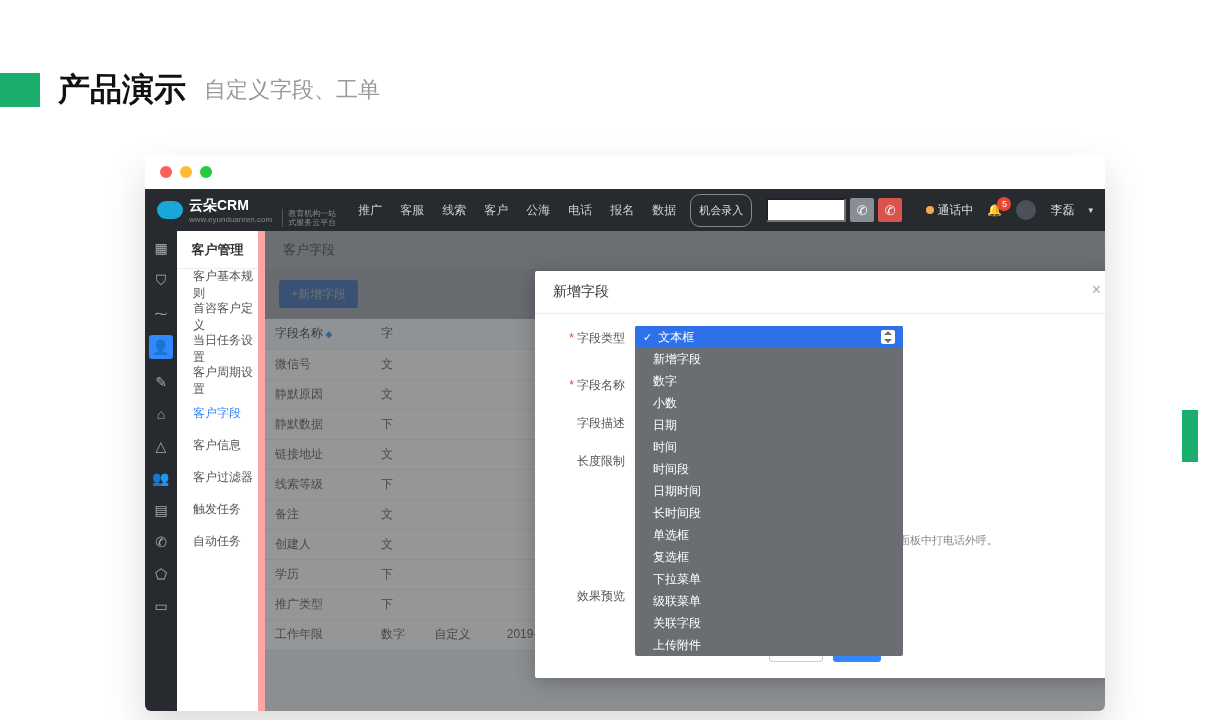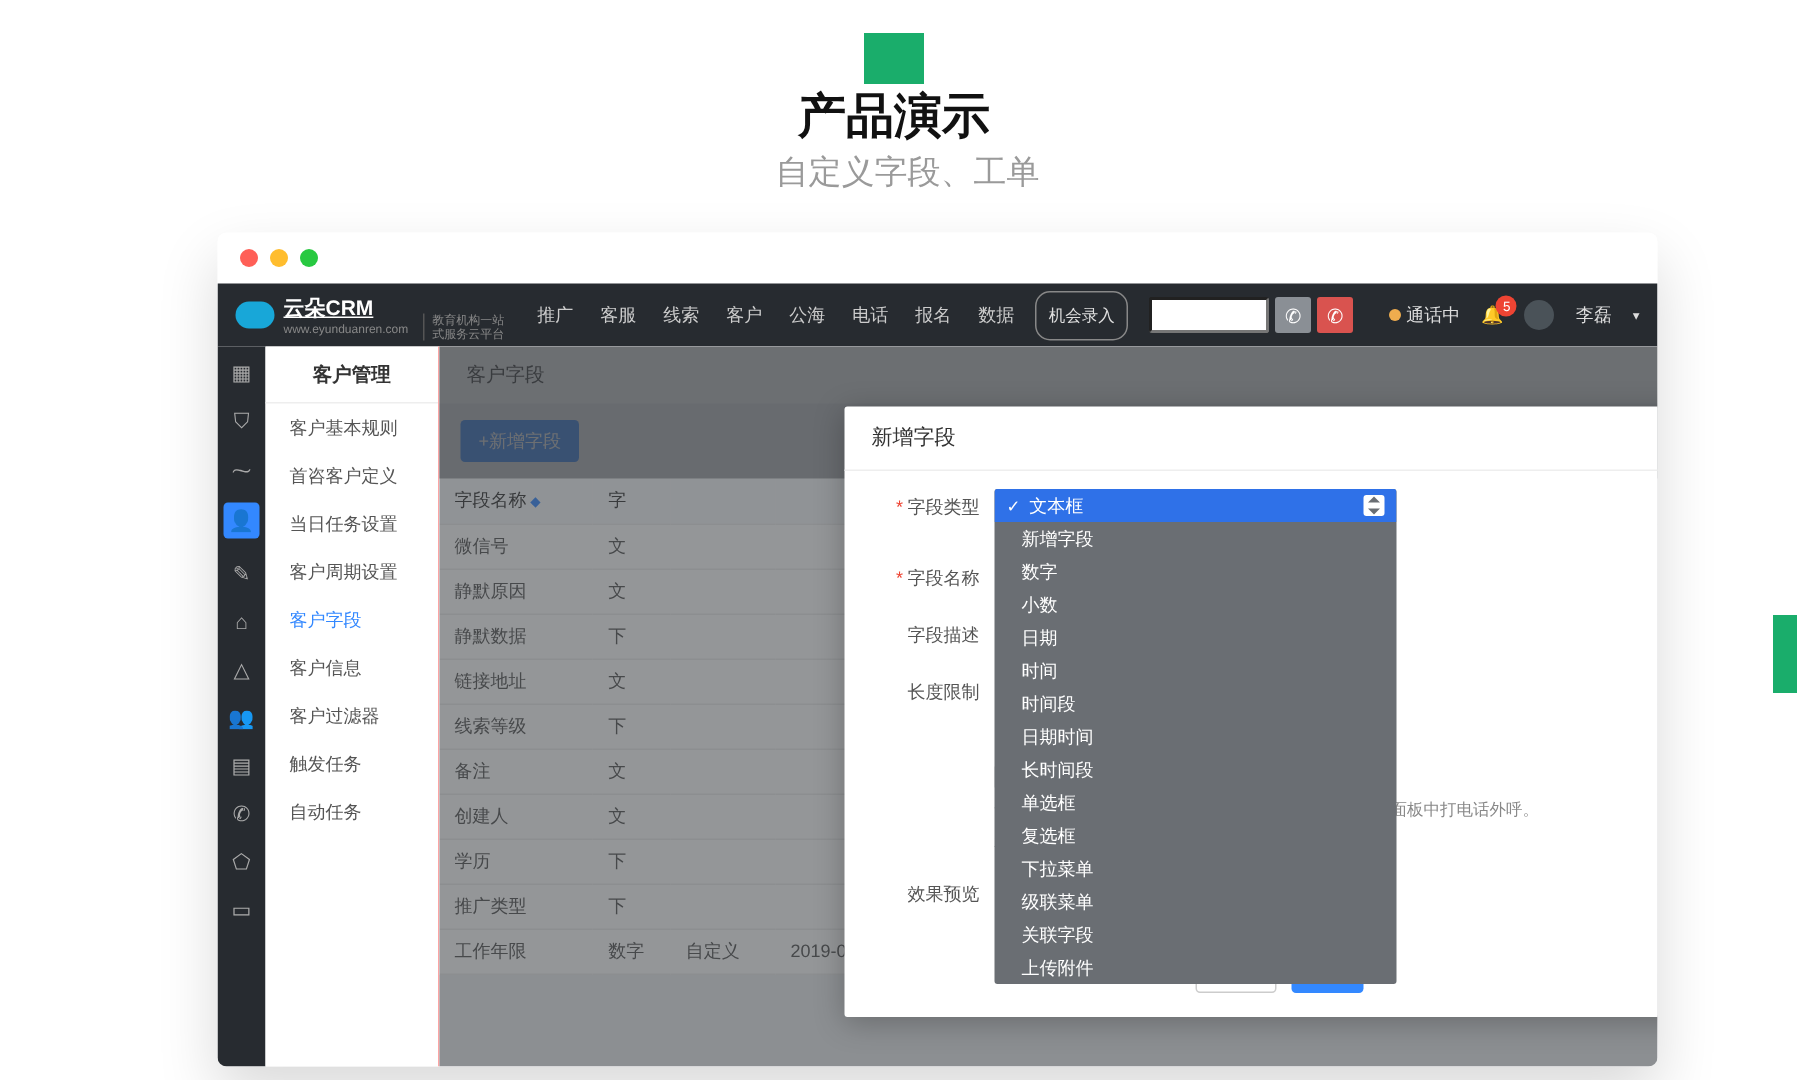--- a/index.html
+++ b/index.html
@@ -1,51 +1,51 @@
 <!DOCTYPE html>
 <html><head>
 <meta charset="utf-8">
 <style>
   * { box-sizing: border-box; margin: 0; padding: 0; font-family: "Helvetica Neue", Arial, "PingFang SC", "Microsoft YaHei", sans-serif; }
   body { background: #fff; width: 1210px; height: 720px; overflow: hidden; }
 
-  .slide-header { display: flex; align-items: center; padding: 22px 0 0 0; flex-direction: column; }
+  .slide-header { display: flex; align-items: center; padding: 68px 0 0 0; }
   .accent-bar { width: 40px; height: 34px; background: #1aad6b; margin-right: 18px; }
   .slide-title { font-size: 32px; font-weight: 800; color: #111; margin-right: 18px; }
   .slide-subtitle { font-size: 22px; color: #9a9a9a; }
 
   .mac-window { position: absolute; left: 145px; top: 155px; width: 960px; border-radius: 6px; box-shadow: 0 18px 40px rgba(0,0,0,0.15); background: #fff; overflow: hidden; }
   .mac-titlebar { height: 34px; display: flex; align-items: center; padding-left: 15px; gap: 8px; background: #fff; }
   .tl-dot { width: 12px; height: 12px; border-radius: 50%; }
   .dot-r { background: #ff5f57; } .dot-y { background: #ffbd2e; } .dot-g { background: #28c941; }
 
   .app-bar { height: 42px; background: #272b30; display: flex; align-items: center; color: #ddd; padding: 0 12px; position: relative; }
   .logo { display: flex; align-items: center; gap: 6px; }
   .logo-cloud { width: 26px; height: 18px; border-radius: 10px; background: #18a7d8; position: relative; }
-  .logo-text { font-size: 14px; color: #fff; font-weight: 600; text-decoration: underline; }
+  .logo-text { font-size: 14px; color: #fff; font-weight: 600; }
   .logo-sub { font-size: 8px; color: #888; margin-left: 4px; line-height: 9px; border-left: 1px solid #555; padding-left: 5px; margin-top: 16px; }
   .nav { display: flex; gap: 18px; margin-left: 22px; font-size: 12px; color: #ccc; }
   .nav span { cursor: pointer; }
   .oplink { border: 1px solid #888; border-radius: 10px; padding: 8px 8px; font-size: 11px; }
   .searchbox { margin-left: 14px; height: 24px; width: 80px; background: #fff; border-radius: 2px; }
   .dial-btn { width: 24px; height: 24px; border-radius: 2px; display: inline-flex; align-items: center; justify-content: center; margin-left: 4px; color: #fff; font-size: 13px; }
   .dial-green { background: #8a8f95; } .dial-red { background: #d9534f; }
   .status-dot { width: 8px; height: 8px; border-radius: 50%; background: #f0ad4e; display: inline-block; margin-right: 4px; }
   .app-right { margin-left: auto; display: flex; align-items: center; gap: 14px; font-size: 12px; color: #ddd; }
   .bell { position: relative; }
   .bell-badge { position: absolute; top: -6px; right: -9px; width: 14px; height: 14px; border-radius: 50%; background: #e43; color: #fff; font-size: 9px; display: flex; align-items: center; justify-content: center; }
   .avatar { width: 20px; height: 20px; border-radius: 50%; background: #4a5258; display: inline-block; }
 
   .app-body { display: flex; height: 480px; position: relative; }
   .icon-rail { width: 32px; background: #272b30; display: flex; flex-direction: column; align-items: center; padding-top: 8px; gap: 14px; }
   .rail-ic { width: 18px; height: 18px; display: flex; align-items: center; justify-content: center; color: #aaa; font-size: 14px; }
   .rail-ic.active { color: #fff; background: #3388ff; border-radius: 3px; width: 24px; height: 24px; }
   .rail-red-dot { width: 12px; height: 12px; border-radius: 50%; background: #e43; position: absolute; left: 248px; top: 225px; }
 
-  .sidebar { width: 116px; background: #fff; border-right: 1px solid #fca5a5; }
+  .sidebar { width: 88px; background: #fff; border-right: 7px solid #fca5a5; }
   .sb-head { height: 38px; display: flex; align-items: center; justify-content: center; font-size: 13px; font-weight: 600; color: #333; border-bottom: 1px solid #eee; }
   .sb-item { height: 32px; display: flex; align-items: center; padding-left: 16px; font-size: 12px; color: #555; cursor: pointer; }
   .sb-item.active { color: #3388ff; }
 
   .main-pane { flex: 1; background: #edf0f2; position: relative; }
   .bc { height: 38px; background: #fff; display: flex; align-items: center; padding-left: 18px; font-size: 13px; color: #333; }
   .toolbar { height: 50px; display: flex; align-items: center; padding: 0 14px; justify-content: space-between; }
   .btn-primary { background: #3388ff; color: #fff; border: none; height: 28px; padding: 0 12px; border-radius: 3px; font-size: 12px; cursor: pointer; }
   .btn-default { background: #fff; color: #444; border: 1px solid #ccc; height: 28px; padding: 0 14px; border-radius: 3px; font-size: 12px; cursor: pointer; }
   .tool-right { display: flex; gap: 6px; }

